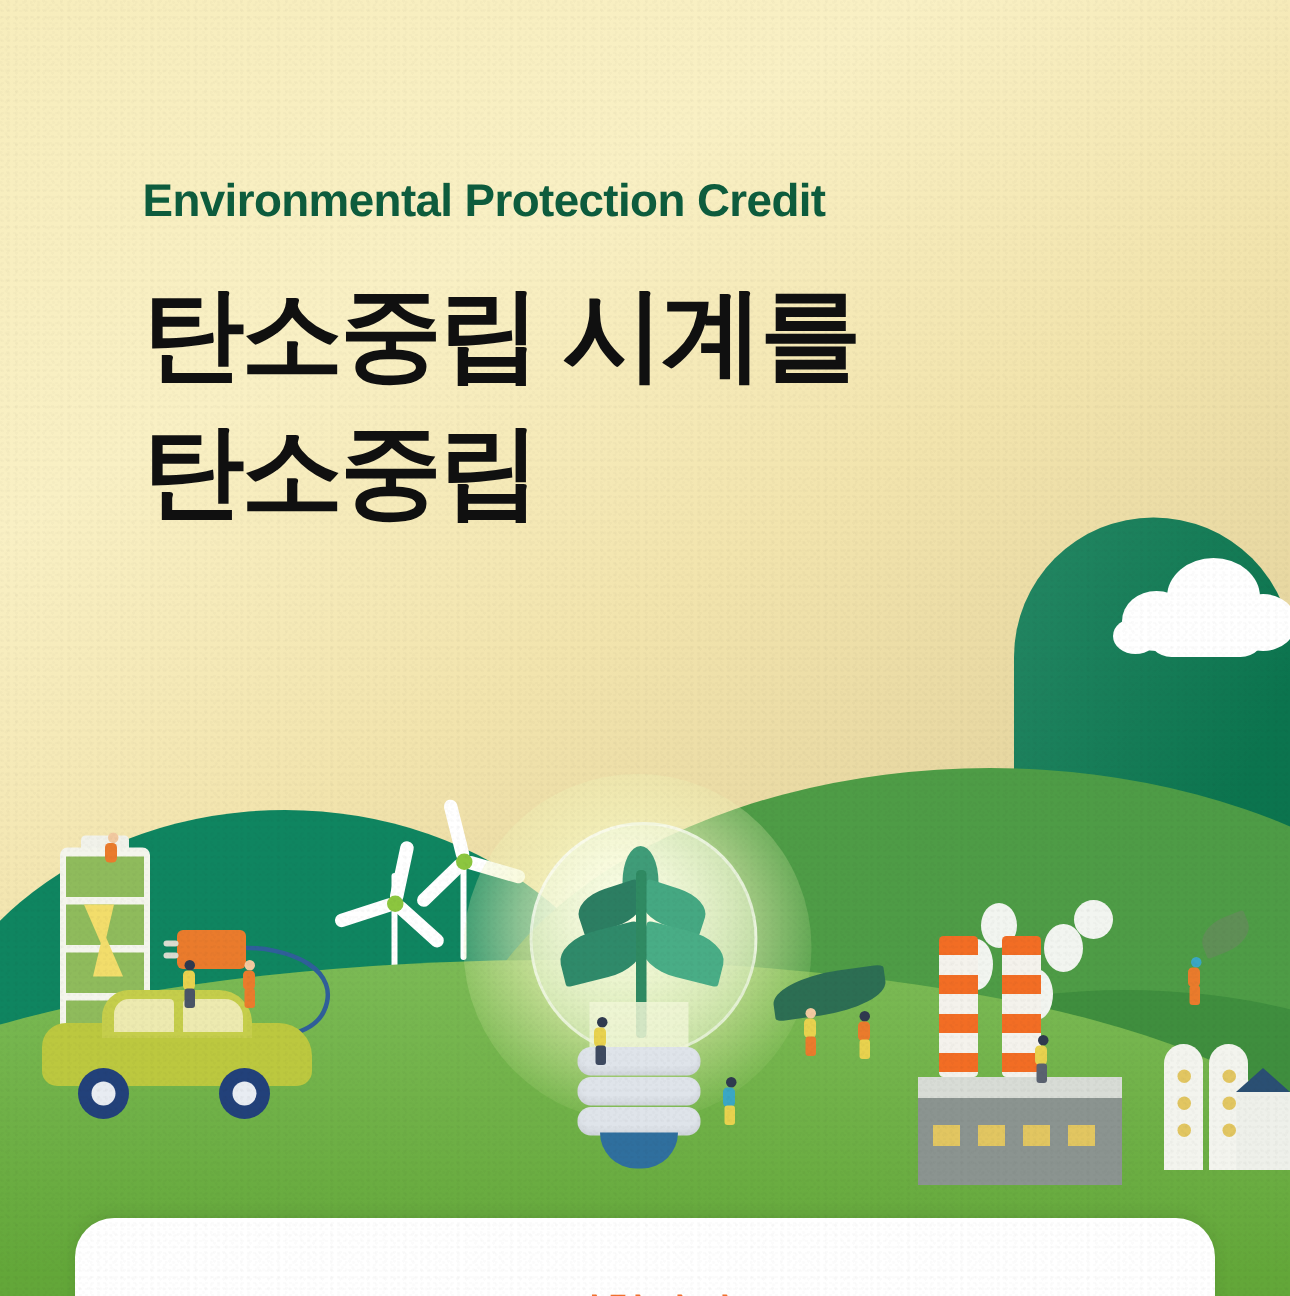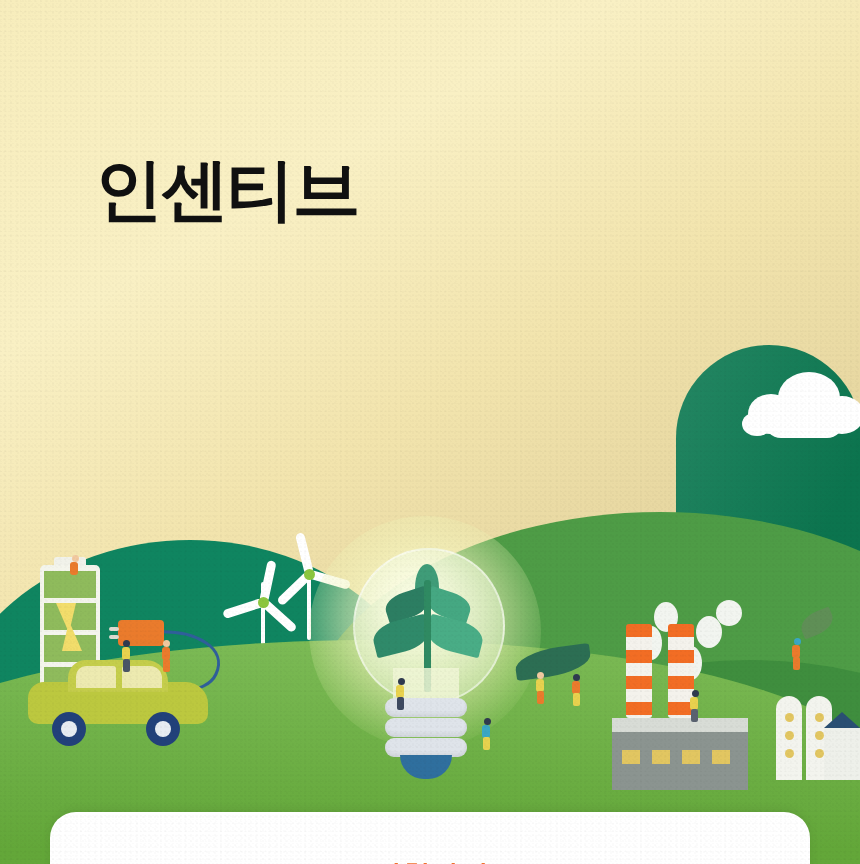--- a/index.html
+++ b/index.html
@@ -502,22 +502,24 @@
     <div class="roof"></div>
   </div>
   <div class="person" style="left:792px; top:638px;">
     <div class="head" style="left:2px; top:0; background:#3aa7c4;"></div>
     <div class="torso" style="left:0; top:7px; background:#ea7b2c;"></div>
     <div class="legs" style="left:1px; top:19px; background:#ea7b2c;"></div>
   </div>
   <div class="layer" style="left:800px; top:612px; width:34px; height:22px; background:#5f8f56; border-radius:60% 8% 60% 8%; transform:rotate(-22deg); z-index:34;"></div>
 
   <div class="text-block">
+    <div class="eyebrow">Environmental Protection Credit</div>
     <div class="headline">
-      <span class="ln">인센티브</span>
+      <span class="ln">탄소중립 시계를</span>
+      <span class="ln">탄소중립</span>
     </div>
   </div>
 
   <div id="card">
     <div class="card-text">신청하기</div>
   </div>
 
   <div id="grain"></div>
 </div>
 

